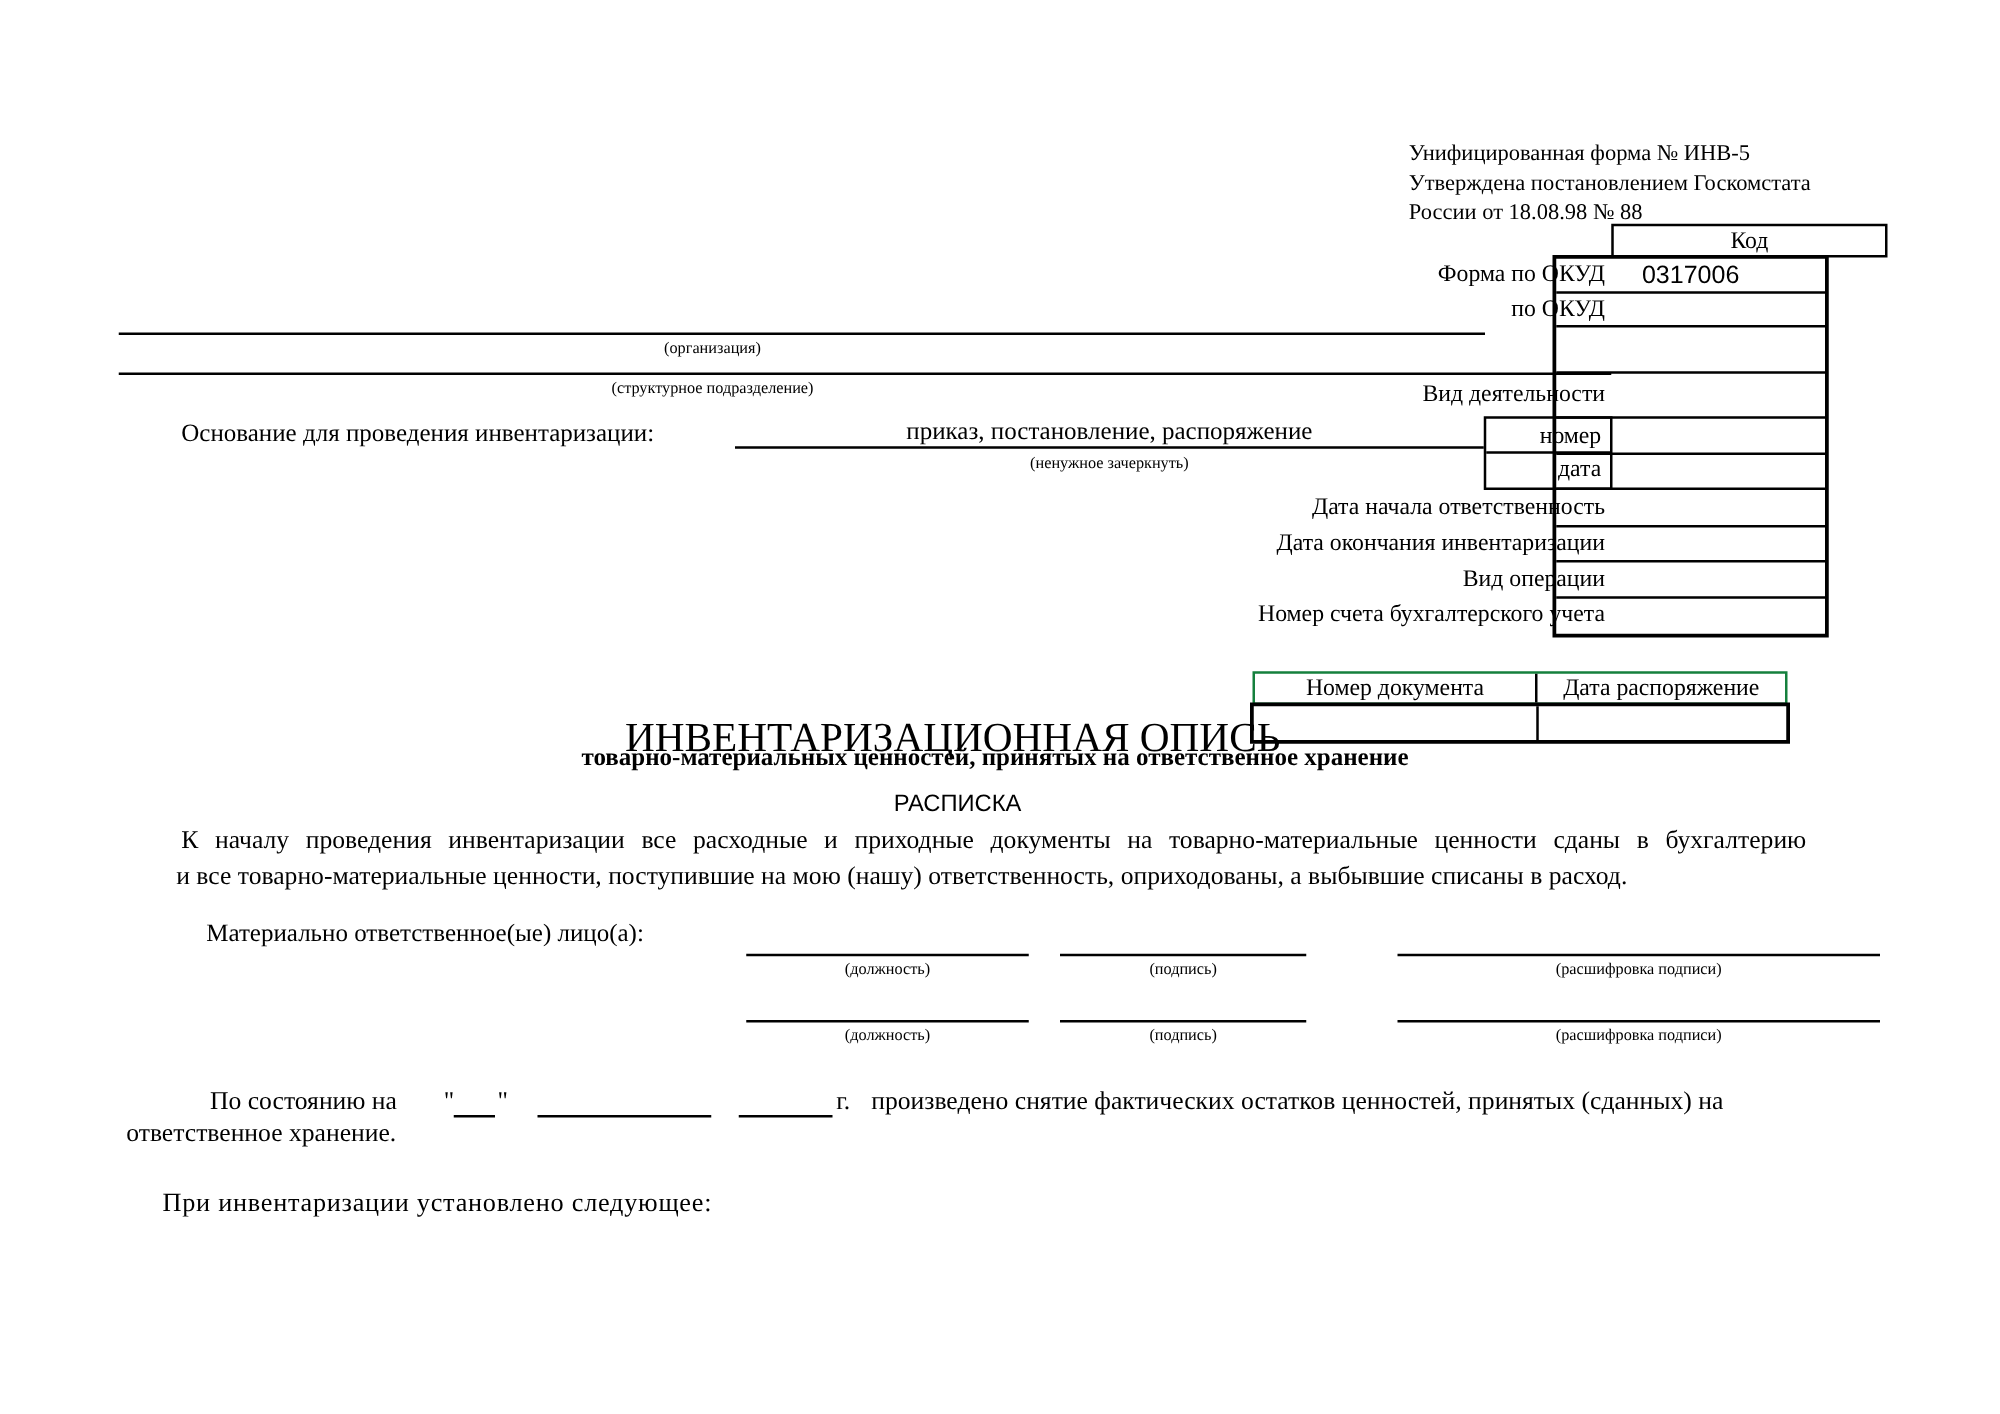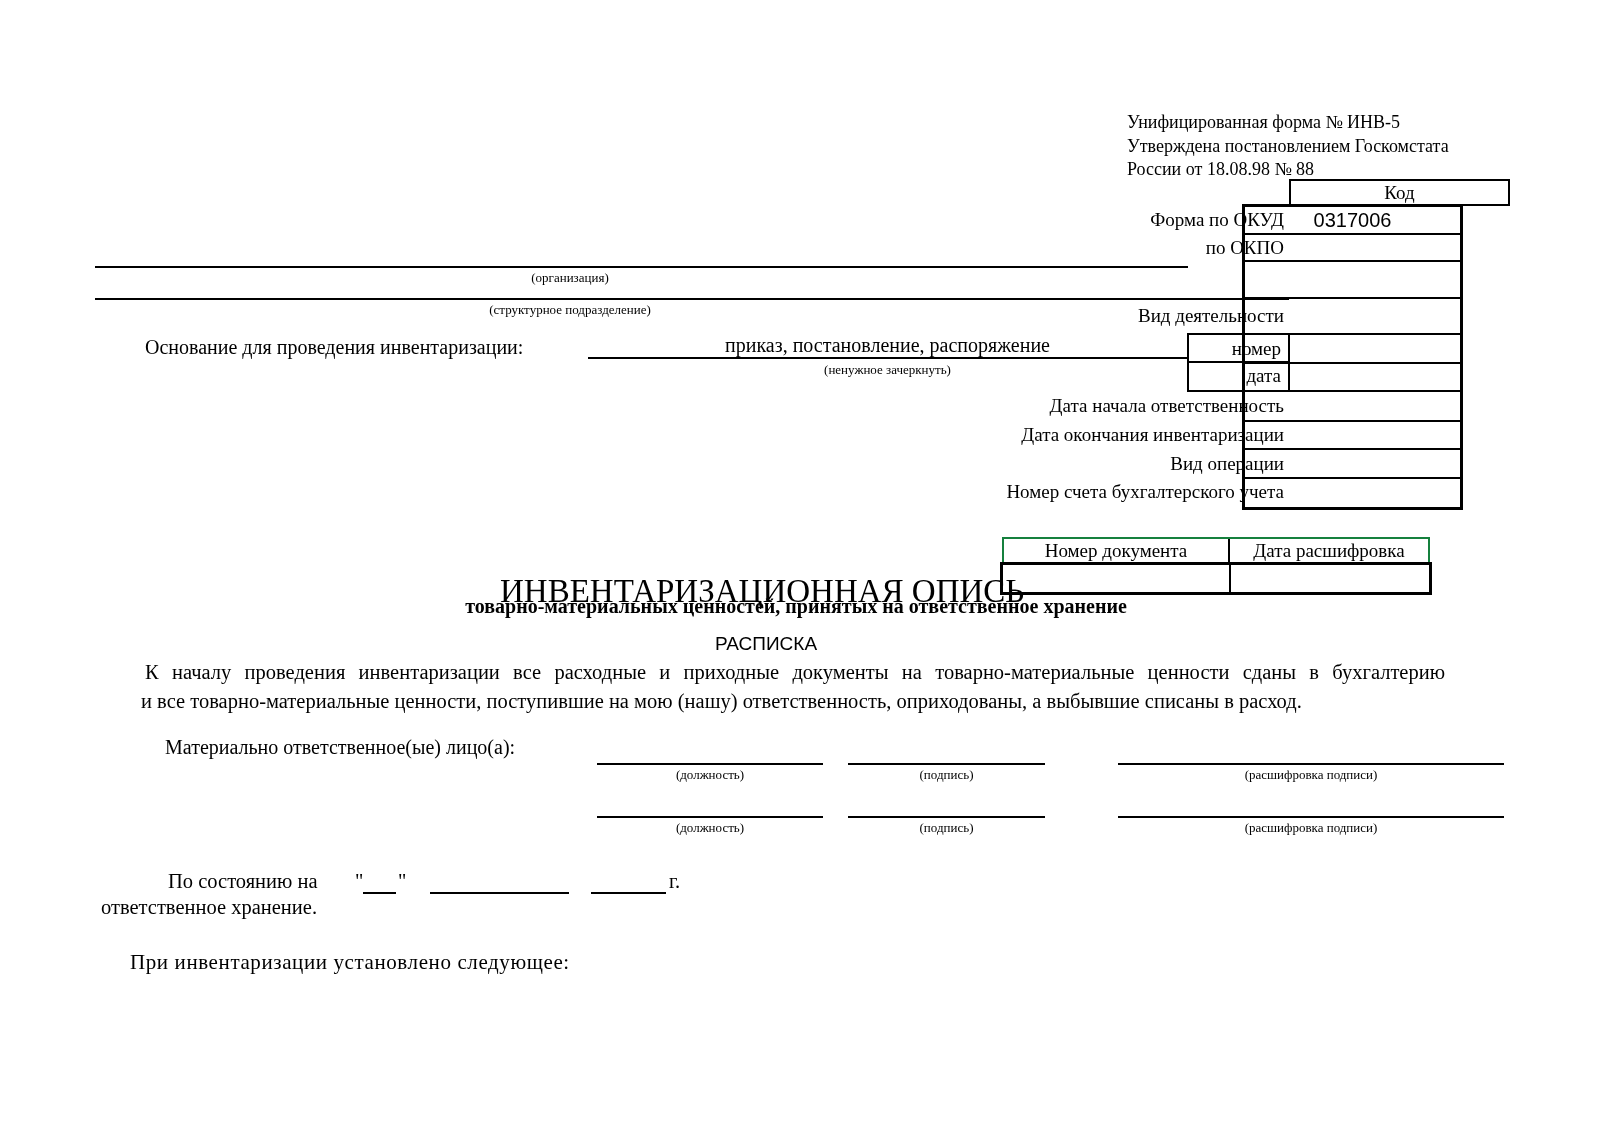--- a/index.html
+++ b/index.html
@@ -71,21 +71,21 @@
     <div class="code-row" style="height:36px;"></div>
     <div class="code-row" style="height:29px;"></div>
     <div class="code-row" style="height:28px;"></div>
     <div class="code-row" style="height:30px;"></div>
     <div class="code-row" style="height:28px;"></div>
     <div class="code-row" style="height:29px;"></div>
     <div class="code-row" style="height:28px;"></div>
   </div>
 
   <div class="code-label" style="top:207px; line-height:26px;">Форма по ОКУД</div>
-  <div class="code-label" style="top:235px; line-height:25px;">по ОКПО</div>
+  <div class="code-label" style="top:235px; line-height:25px;">по ОКУД</div>
   <div class="code-label" style="top:299px; line-height:34px;">Вид деятельности</div>
   <div class="code-label" style="top:392px; line-height:28px;">Дата начала ответственность</div>
   <div class="code-label" style="top:422px; line-height:26px;">Дата окончания инвентаризации</div>
   <div class="code-label" style="top:450px; line-height:27px;">Вид операции</div>
   <div class="code-label" style="top:479px; line-height:26px;">Номер счета бухгалтерского учета</div>
 
   <div class="nd-box">
     <div class="nd-cell" style="height:28px; line-height:27px; border-bottom:2px solid #000;">номер</div>
     <div class="nd-cell" style="height:27px; line-height:26px;">дата</div>
   </div>
@@ -96,21 +96,21 @@
   <div class="hline" style="left:95px; top:298px; width:1194px;"></div>
   <div class="t small" style="left:95px; top:303px; width:950px; text-align:center;">(структурное подразделение)</div>
 
   <div class="t f20" style="left:145px; top:336px;">Основание для проведения инвентаризации:</div>
   <div class="t f20 center" style="left:588px; top:334px; width:599px;">приказ, постановление, распоряжение</div>
   <div class="hline" style="left:588px; top:357px; width:599px;"></div>
   <div class="t small center" style="left:588px; top:363px; width:599px;">(ненужное зачеркнуть)</div>
 
   <div class="doc-header">
     <div class="dc" style="width:224px;">Номер документа</div>
-    <div class="dc divider-left" style="width:200px;">Дата расшифровка</div>
+    <div class="dc divider-left" style="width:200px;">Дата распоряжение</div>
   </div>
   <div class="doc-body">
     <div class="dc" style="width:226px;"></div>
     <div class="dc divider-left" style="width:200px;"></div>
   </div>
 
   <div class="t right" style="left:500px; top:576px; width:488px; font-size:33px; line-height:30px;">ИНВЕНТАРИЗАЦИОННАЯ ОПИСЬ</div>
   <div class="t bold center" style="left:396px; top:594px; width:800px; font-size:20px; line-height:24px;">товарно-материальных ценностей, принятых на ответственное хранение</div>
   <div class="t sans center" style="left:666px; top:632px; width:200px; font-size:19px; line-height:24px;">РАСПИСКА</div>
 
@@ -133,17 +133,18 @@
   <div class="t small center" style="left:848px; top:821px; width:197px;">(подпись)</div>
   <div class="t small center" style="left:1118px; top:821px; width:386px;">(расшифровка подписи)</div>
 
   <div class="t f205" style="left:168px; top:870px;">По состоянию на</div>
   <div class="t f205" style="left:355px; top:870px;">"</div>
   <div class="hline" style="left:363px; top:892px; width:33px;"></div>
   <div class="t f205" style="left:398px; top:870px;">"</div>
   <div class="hline" style="left:430px; top:892px; width:139px;"></div>
   <div class="hline" style="left:591px; top:892px; width:75px;"></div>
   <div class="t f205" style="left:669px; top:870px;">г.</div>
+  <div class="t f205" style="left:697px; top:870px;">произведено снятие фактических остатков ценностей, принятых (сданных) на</div>
   <div class="t f205" style="left:101px; top:896px;">ответственное хранение.</div>
 
   <div class="t" style="left:130px; top:950px; font-size:21px; letter-spacing:0.6px;">При инвентаризации установлено следующее:</div>
 
 </div>
 
 </body></html>

